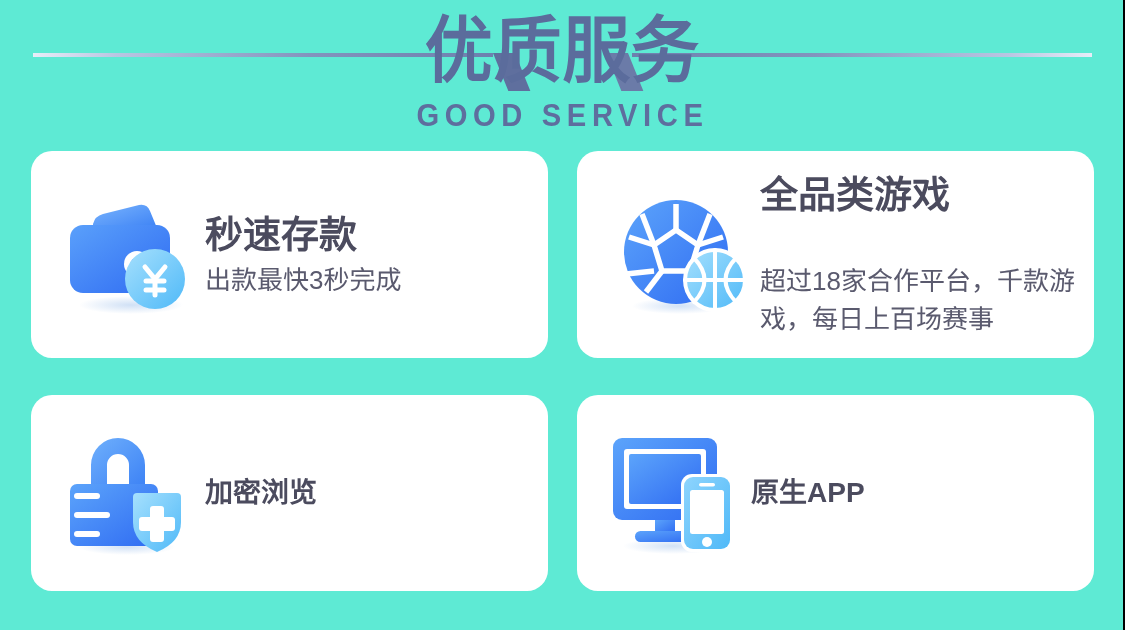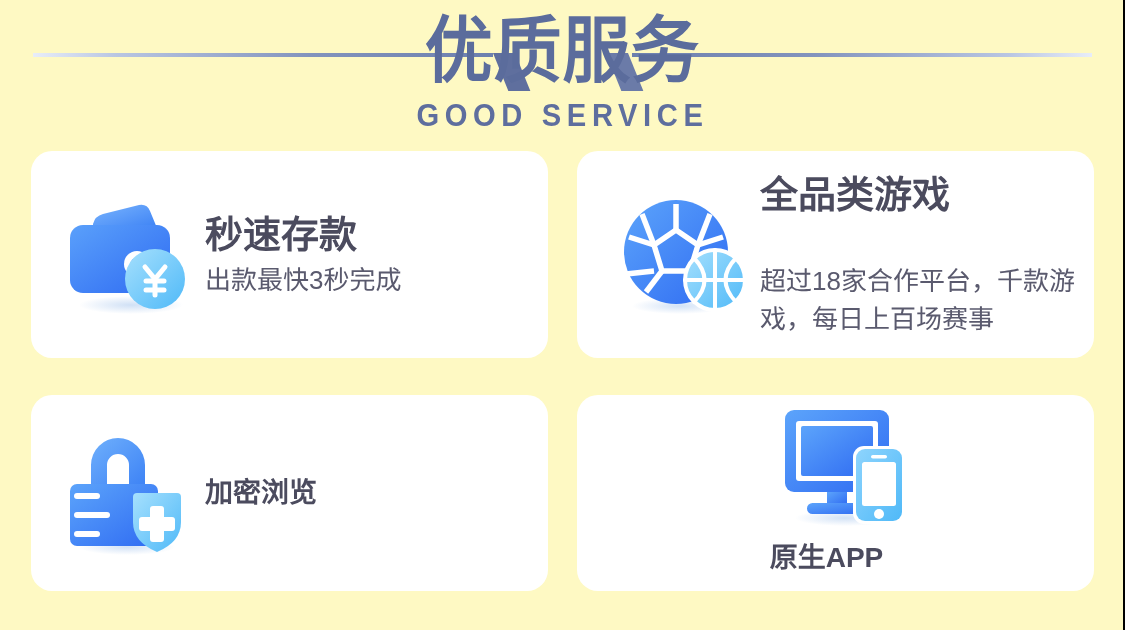--- a/index.html
+++ b/index.html
@@ -6,21 +6,21 @@
   * { margin:0; padding:0; box-sizing:border-box; }
   html, body {
     width:1125px; height:630px;
     background:#000;
     font-family:"Liberation Sans","DejaVu Sans",sans-serif;
     overflow:hidden;
   }
   .stage {
     position:relative;
     width:1123px; height:630px;
-    background:#fef9c3;
+    background:#5eead4;
   }
 
   
   .header {
     position:absolute;
     left:0; top:0;
     width:1125px; height:145px;
   }
   .rule {
     position:absolute;
@@ -88,21 +88,21 @@
     width:517px; height:207px;
     background:#ffffff;
     border-radius:21px;
     display:flex;
     align-items:center;
     overflow:hidden;
   }
   .card-0 { left:0;   top:0;justify-content:flex-end; }
   .card-1 { left:546px; top:0;padding-left:9px; }
   .card-2 { left:0;   top:244px; height:196px; }
-  .card-3 { left:546px; top:244px; height:196px;flex-direction:column; }
+  .card-3 { left:546px; top:244px; height:196px; }
 
   .icon-wrap {
     position:relative;
     flex:0 0 auto;
     width:152px; height:140px;
     margin-left:22px;
     display:flex;
     align-items:center;
     justify-content:center;
   }

